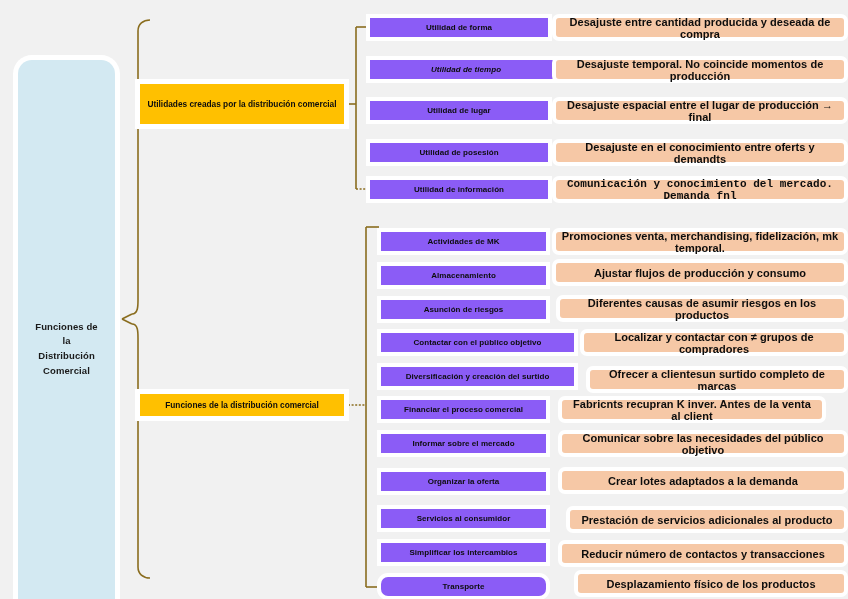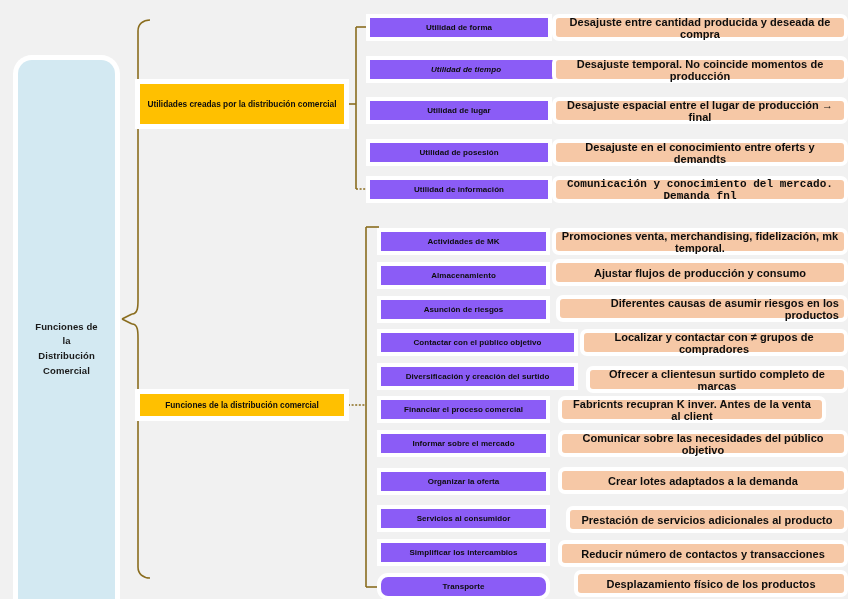--- a/index.html
+++ b/index.html
@@ -130,21 +130,21 @@
   <div class="leaf" style="left: 381px; top: 367px; width: 193px;">Diversificación y creación del surtido</div>
   <div class="leaf" style="left: 381px; top: 400px; width: 165px;">Financiar el proceso comercial</div>
   <div class="leaf" style="left: 381px; top: 434px; width: 165px;">Informar sobre el mercado</div>
   <div class="leaf" style="left: 381px; top: 472px; width: 165px;">Organizar la oferta</div>
   <div class="leaf" style="left: 381px; top: 509px; width: 165px;">Servicios al consumidor</div>
   <div class="leaf" style="left: 381px; top: 543px; width: 165px;">Simplificar los intercambios</div>
   <div class="leaf" style="left: 381px; top: 577px; width: 165px; border-radius: 7px;">Transporte</div>
 
   <div class="desc" style="left: 556px; top: 232px; width: 288px;">Promociones venta, merchandising, fidelización, mk temporal.</div>
   <div class="desc" style="left: 556px; top: 263px; width: 288px;">Ajustar flujos de producción y consumo</div>
-  <div class="desc" style="left: 560px; top: 299px; width: 284px; text-align: right;">Diferentes causas de asumir riesgos en los productos</div>
+  <div class="desc" style="left: 560px; top: 299px; width: 284px;">Diferentes causas de asumir riesgos en los productos</div>
   <div class="desc" style="left: 584px; top: 333px; width: 260px;">Localizar y contactar con ≠ grupos de compradores</div>
   <div class="desc" style="left: 590px; top: 370px; width: 254px;">Ofrecer a clientesun surtido completo de marcas</div>
   <div class="desc" style="left: 562px; top: 400px; width: 260px;">Fabricnts recupran K inver. Antes de la venta al client</div>
   <div class="desc" style="left: 562px; top: 434px; width: 282px;">Comunicar sobre las necesidades del público objetivo</div>
   <div class="desc" style="left: 562px; top: 471px; width: 282px;">Crear lotes adaptados a la demanda</div>
   <div class="desc" style="left: 570px; top: 510px; width: 274px;">Prestación de servicios adicionales al producto</div>
   <div class="desc" style="left: 562px; top: 544px; width: 282px;">Reducir número de contactos y transacciones</div>
   <div class="desc" style="left: 578px; top: 574px; width: 266px;">Desplazamiento físico de los productos</div>
 
 </div>

